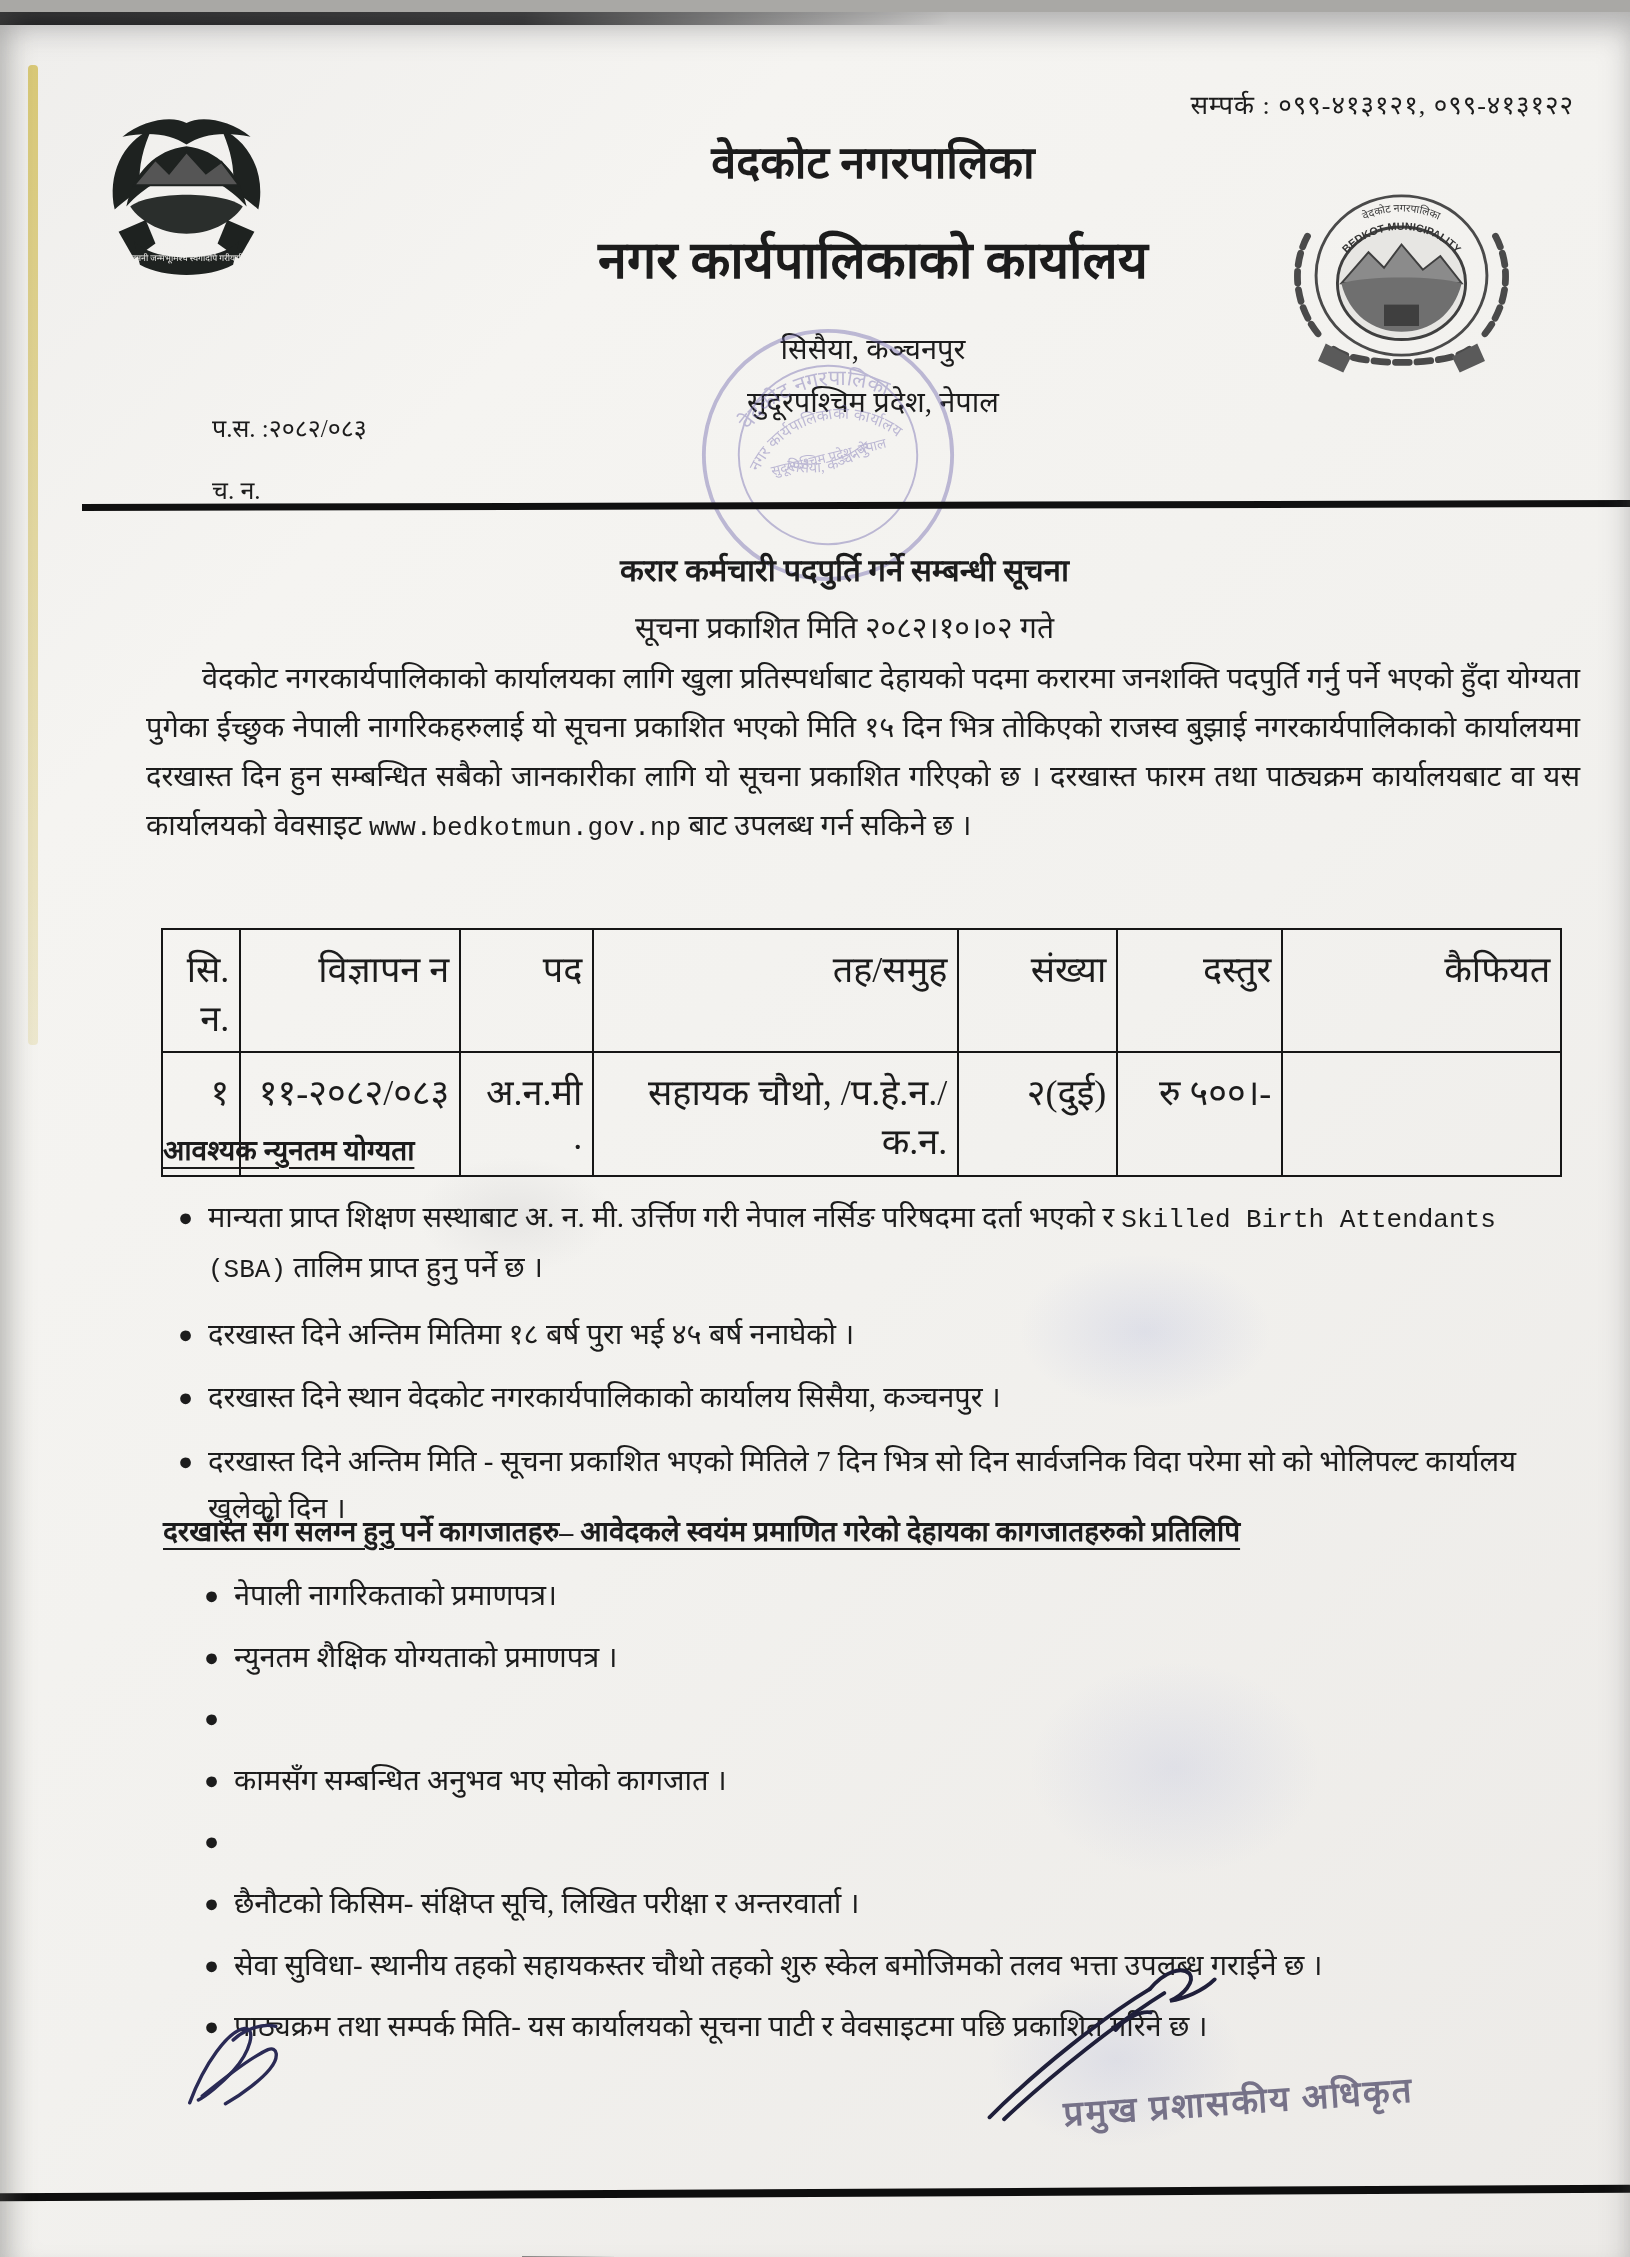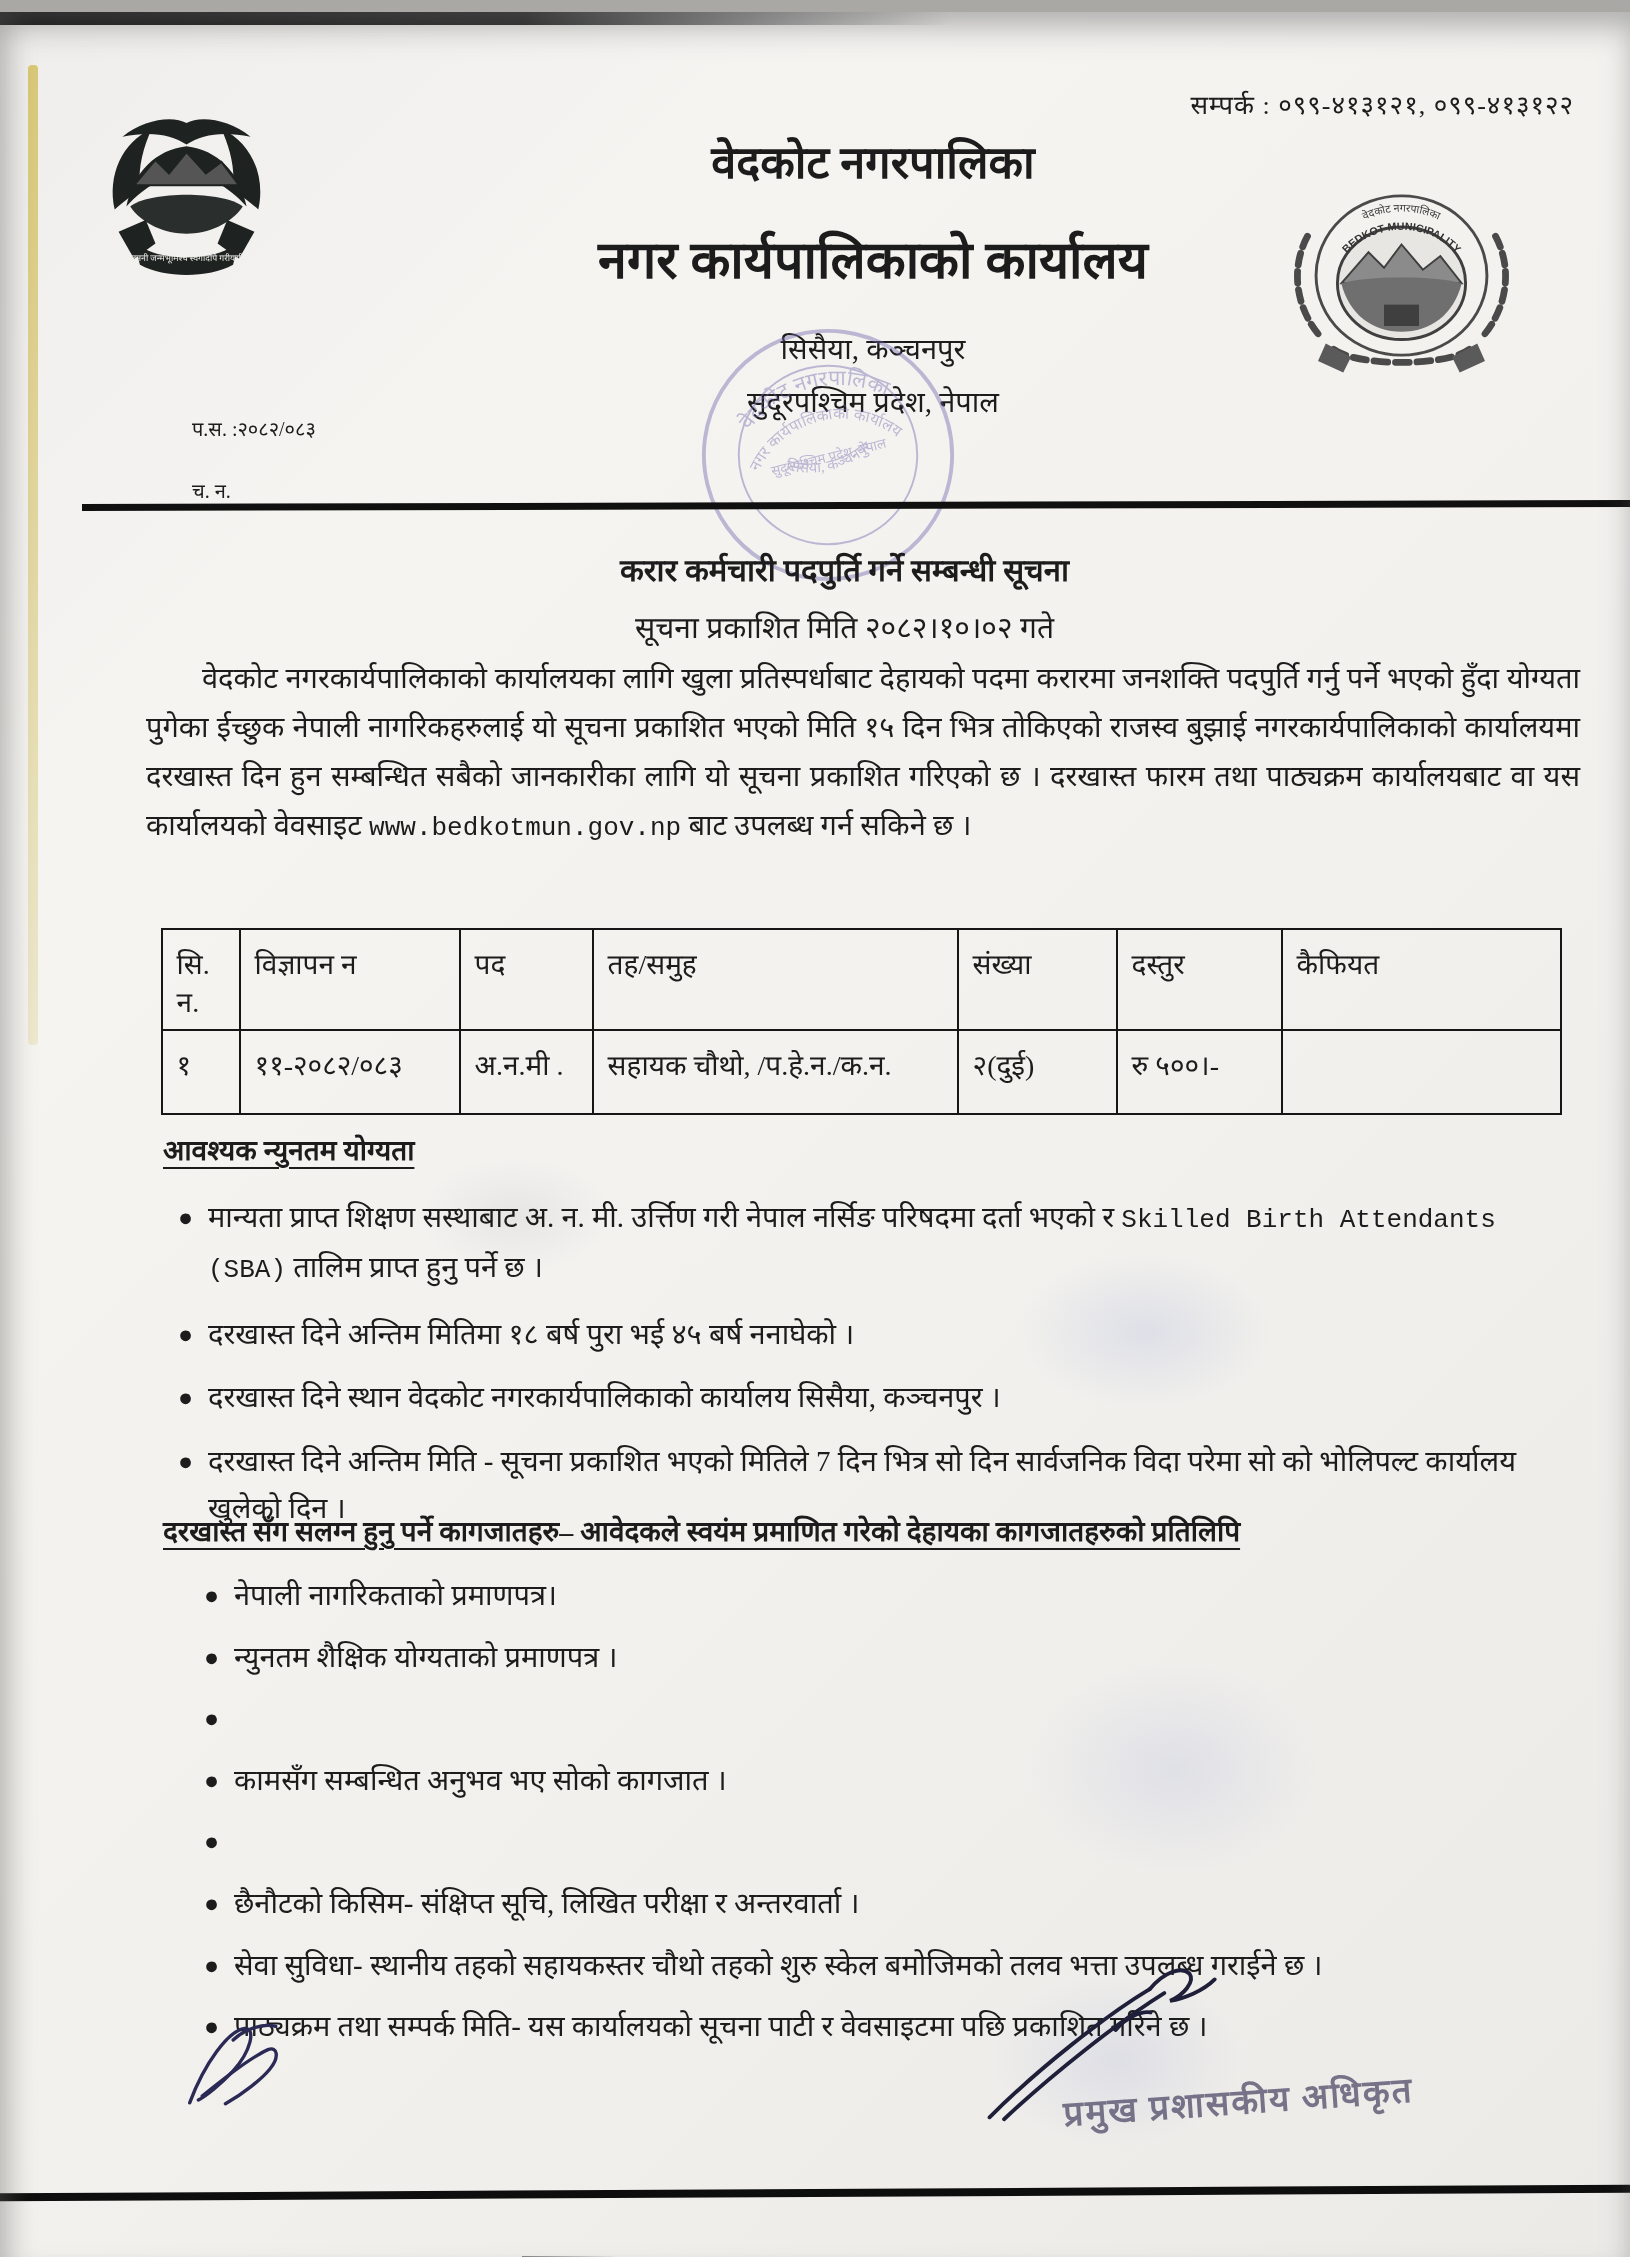--- a/index.html
+++ b/index.html
@@ -16,30 +16,30 @@
   .edge-left-yellow{left:28px;top:53px;width:9.7px;height:980px;background:linear-gradient(180deg,rgba(214,196,106,.9),rgba(214,196,106,.25));border-radius:3.9px;}
   .edge-shadow{left:0;top:0;width:1630px;height:2257px;box-shadow:inset 0 17.5px 29px rgba(90,90,95,.35),inset 13.6px 0 25px rgba(120,118,110,.22);pointer-events:none;}
   .smudge{border-radius:50%;pointer-events:none;}
   
   .contact{top:74px;right:56px;font-size:26px;letter-spacing:1px;}
   .hdr{left:116px;top:118px;width:1514px;text-align:center;}
   .hdr .l1{font-size:45px;font-weight:600;}
   .hdr .l2{font-size:52px;font-weight:600;margin-top:31px;}
   .hdr .l3{font-size:29px;margin-top:35px;}
   .hdr .l4{font-size:29px;margin-top:13.6px;}
-  .refs{left:192px;top:386px;font-size:20px;line-height:62px;}
+  .refs{left:212px;top:386px;font-size:25px;line-height:62px;}
   .rule-top{left:82px;top:490px;width:1549px;height:6.8px;background:#101010;transform:rotate(-.15deg);}
   .titleblock{left:39px;top:536px;width:1611px;text-align:center;}
   .titleblock .t1{font-size:31px;font-weight:600;}
   .titleblock .t2{font-size:30px;margin-top:15.5px;}
   .body-par{left:146px;top:642px;width:1434px;font-size:29px;line-height:49px;text-align:justify;text-indent:56px;}
   .body-par .mono{font-size:26px;}
   
   table.vac{position:absolute;left:161px;top:916px;width:1399px;border-collapse:collapse;table-layout:fixed;}
-  table.vac th,table.vac td{border:2.9px solid #161616;font-size:28px;font-weight:400;text-align:left;vertical-align:top;padding:13.6px 9.7px 9.7px 13.6px;}
+  table.vac th,table.vac td{border:2.9px solid #161616;font-size:36px;font-weight:400;text-align:right;vertical-align:top;padding:13.6px 9.7px 9.7px 13.6px;}
   table.vac th{height:66px;}
   table.vac td{height:58px;}
   
   .sec-h{font-size:28px;font-weight:600;text-decoration:underline;text-underline-offset:6.8px;text-decoration-thickness:2.4px;}
   ul.blt{list-style:none;margin:0;padding:0;}
   ul.blt li{display:flex;align-items:flex-start;font-size:29px;line-height:47px;}
   ul.blt .b{width:45px;flex:none;font-size:25px;line-height:47px;text-align:center;}
   .q-list{left:163px;top:1182px;width:1359px;}
   .q-list li{margin-bottom:16.5px;}
   .d-list{left:189px;top:1560px;width:1359px;}

